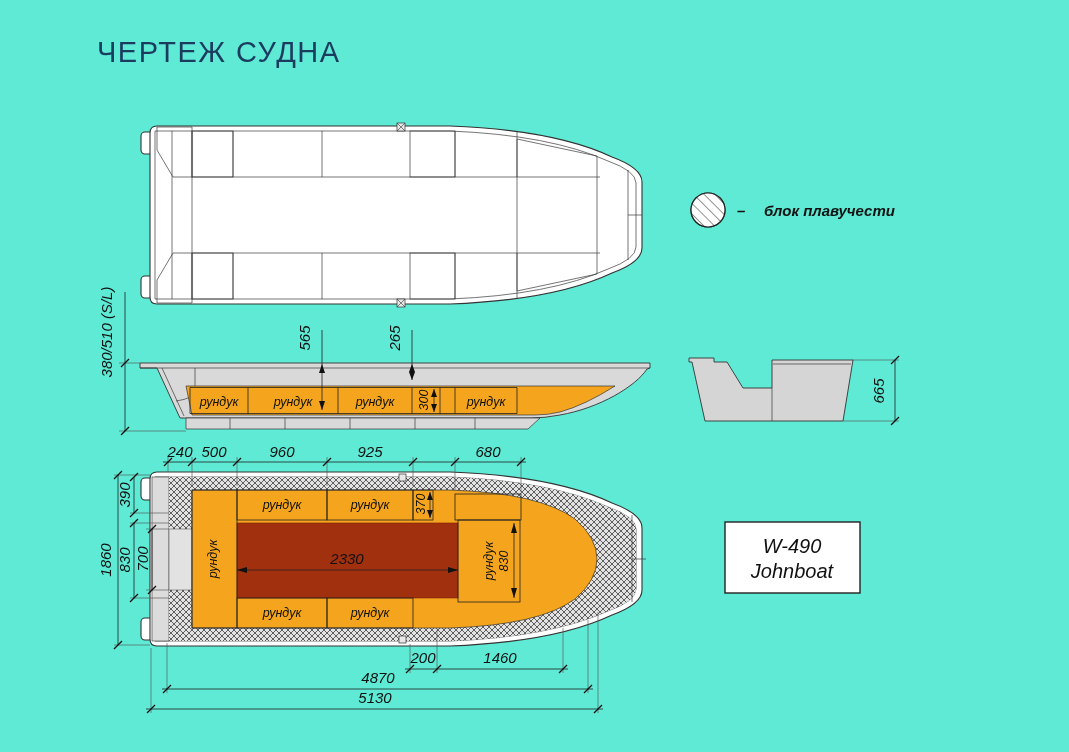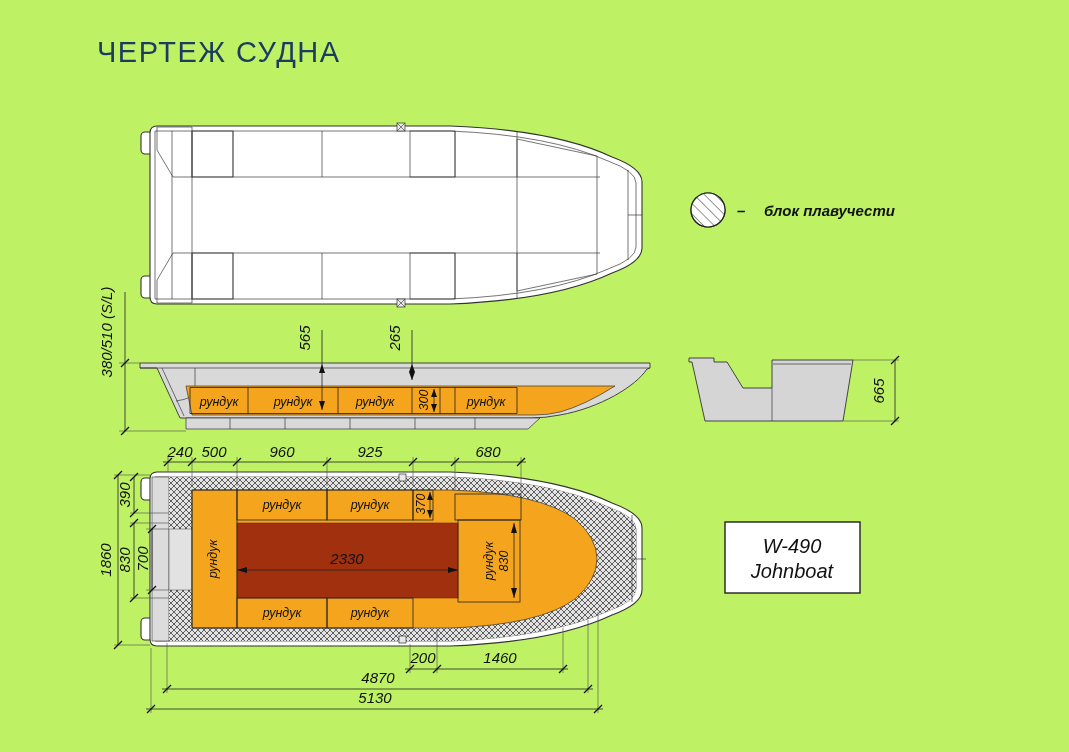--- a/index.html
+++ b/index.html
@@ -1,16 +1,16 @@
 <!DOCTYPE html>
 <html><head>
 <meta charset="utf-8">
 <style>
   html,body{margin:0;padding:0;background:#fff;}
-  .page{position:relative;width:1069px;height:752px;background:#bef264;overflow:hidden;
+  .page{position:relative;width:1069px;height:752px;background:#5eead4;overflow:hidden;
         font-family:"Liberation Sans",sans-serif;}
   .title{position:absolute;left:97px;top:36px;margin:0;font-size:29px;font-weight:400;
          letter-spacing:1.5px;color:#1B3B5F;font-family:"Liberation Sans",sans-serif;}
   svg{position:absolute;left:0;top:0;}
   .dim{font:italic 15px "Liberation Sans",sans-serif;fill:#111;}
   .locker-t{font:italic 12.5px "Liberation Sans",sans-serif;fill:#101010;}
   .legend-t{font:italic 600 15px "Liberation Sans",sans-serif;fill:#111;}
   .model-t{font:italic 20px "Liberation Sans",sans-serif;fill:#111;}
   .outline{stroke:#333;stroke-width:1.1;fill:#fff;}
   .thin{stroke:#3a3a3a;stroke-width:.7;fill:none;}

